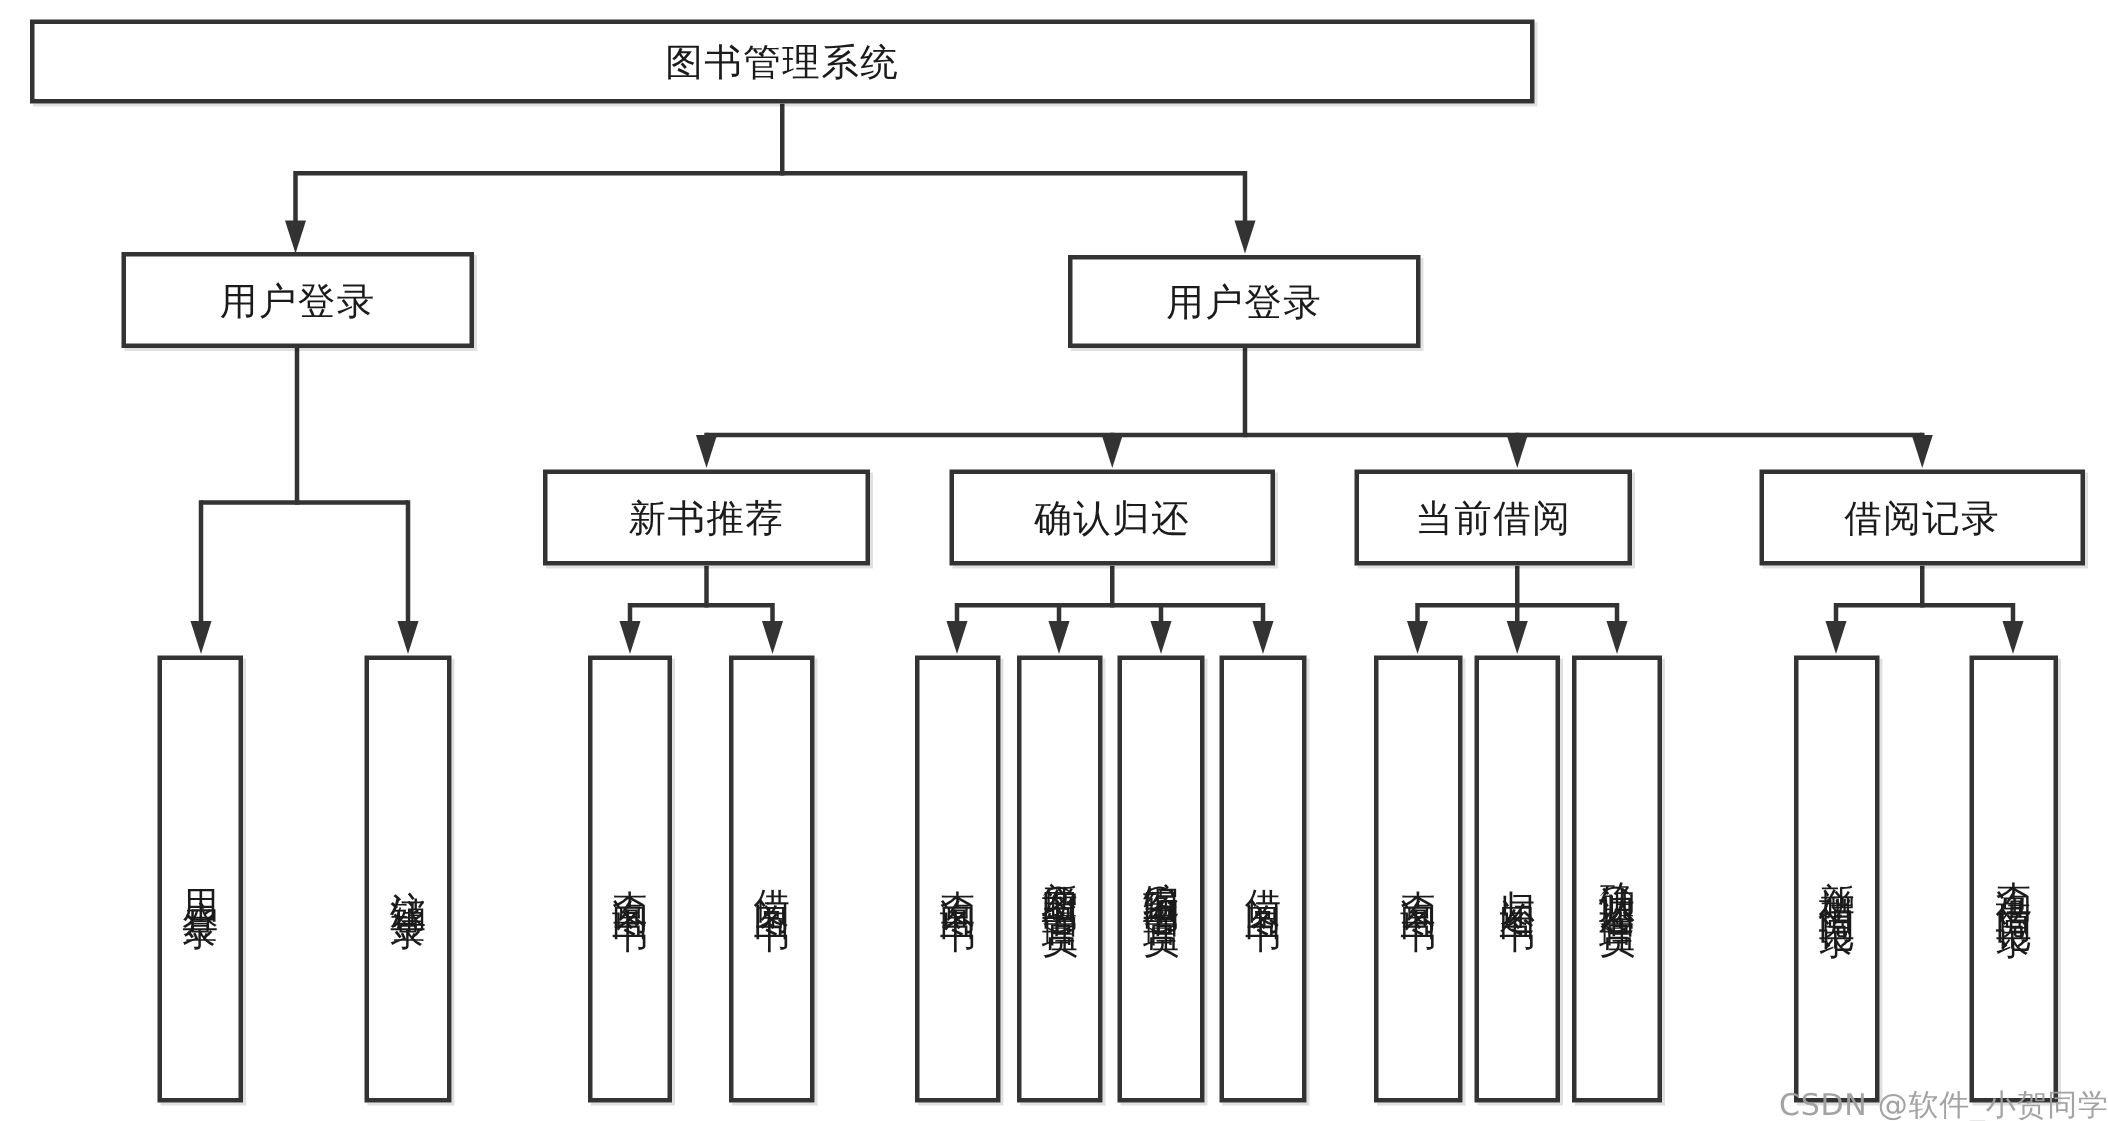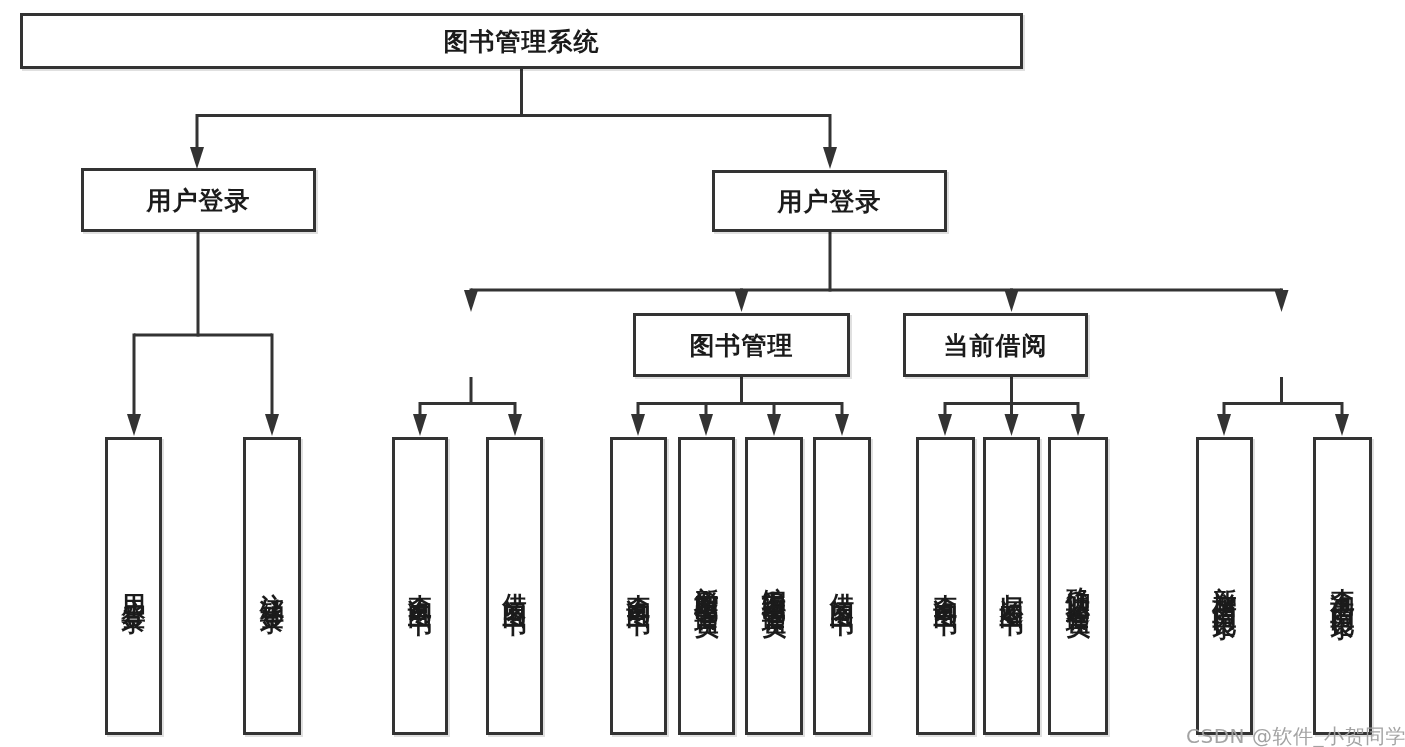--- a/index.html
+++ b/index.html
@@ -12,21 +12,20 @@
   }
   #connectors{position:absolute;left:0;top:0;z-index:1;}
   .hbox,.vbox{
     position:absolute;
     box-sizing:border-box;
     background:#ffffff;
     border:3px solid #333333;
     box-shadow:2px 2px 0 rgba(0,0,0,0.12);
     display:flex;align-items:center;justify-content:center;
     z-index:2;
-    font-weight:bold;
   }
   .hlabel{
     font-size:25px;color:#1b1b1b;letter-spacing:1px;white-space:nowrap;
   }
   .vlabel{
     writing-mode:vertical-rl;
     text-orientation:mixed;
     font-size:24px;color:#1b1b1b;letter-spacing:6px;
     white-space:nowrap;line-height:1;
   }
@@ -111,25 +110,31 @@
     <span class="hlabel">图书管理系统</span>
   </div>
 
   <div class="hbox" style="left:81px;top:168px;width:235px;height:64px">
     <span class="hlabel">用户登录</span>
   </div>
   <div class="hbox" style="left:712px;top:170px;width:235px;height:62px">
     <span class="hlabel">用户登录</span>
   </div>
 
+  <div class="hbox" style="left:362px;top:313px;width:218px;height:64px">
+    <span class="hlabel">新书推荐</span>
+  </div>
   <div class="hbox" style="left:633px;top:313px;width:217px;height:64px">
-    <span class="hlabel">图书管理</span>
+    <span class="hlabel">确认归还</span>
   </div>
   <div class="hbox" style="left:903px;top:313px;width:185px;height:64px">
     <span class="hlabel">当前借阅</span>
+  </div>
+  <div class="hbox" style="left:1173px;top:313px;width:217px;height:64px">
+    <span class="hlabel">借阅记录</span>
   </div>
 
   <div class="vbox" style="left:105px;top:437px;width:57px;height:298px">
     <span class="vlabel">用户登录</span>
   </div>
   <div class="vbox" style="left:243px;top:437px;width:58px;height:298px">
     <span class="vlabel">注销登录</span>
   </div>
 
   <div class="vbox" style="left:392px;top:437px;width:56px;height:298px">

